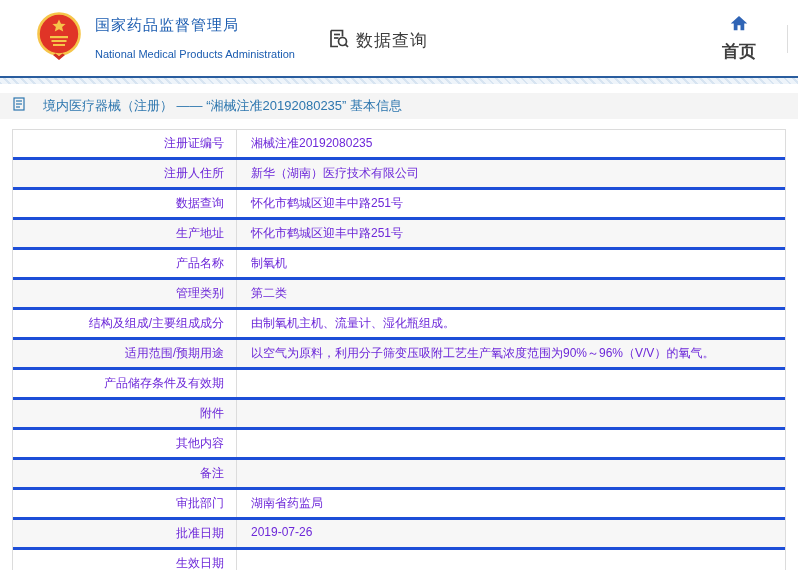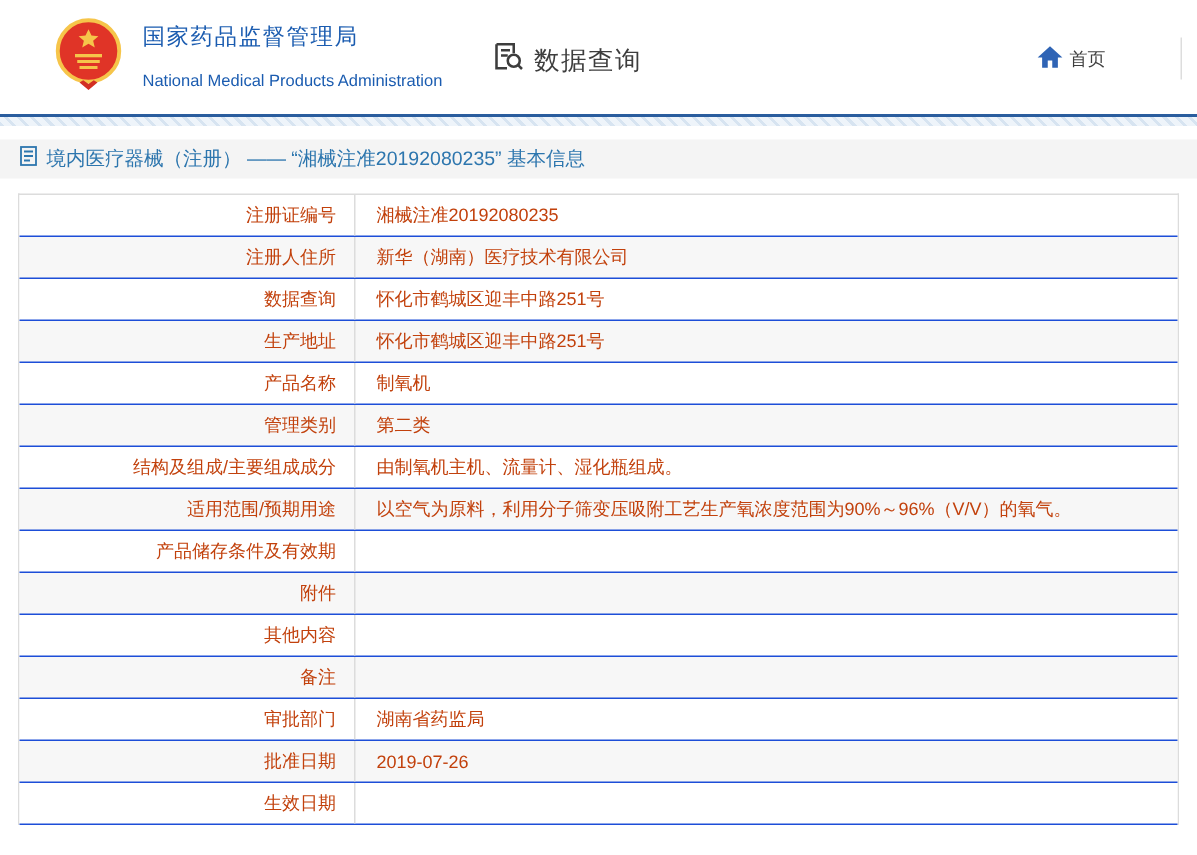--- a/index.html
+++ b/index.html
@@ -11,39 +11,39 @@
     padding:0 10px 0 36px; }
   .logo-block { display:flex; align-items:center; gap:13px; cursor:pointer; }
   .agency-cn { font-size:15px; font-weight:normal; color:var(--brand-blue,#1b5cb0);
     letter-spacing:1px; line-height:1.15; }
   .agency-en { font-size:11px; color:var(--brand-blue,#1b5cb0); margin-top:14px; }
   .query-block { display:flex; align-items:center; gap:6px; margin-left:32px;
     margin-top:4px; cursor:pointer; }
   .query-label { font-size:17px; color:#3d3d3d; letter-spacing:1px; }
   .header-spacer { flex:1; }
   .top-nav { display:flex; align-items:center; margin-top:2px; }
-  .nav-item { width:96px; display:flex; flex-direction:row; align-items:center;
-    gap:4px; font-size:12px; color:#3f3f3f; cursor:pointer; }
+  .nav-item { width:96px; display:flex; flex-direction:column; align-items:center;
+    gap:4px; font-size:17px; color:#3f3f3f; cursor:pointer;font-weight:bold; }
   .nav-divider { width:1px; height:28px; background:#ddd; }
 
   
   .header-line { height:2px; background:var(--line-blue,#2a5d9e); }
   .header-band { height:6px;
     background:repeating-linear-gradient(45deg,#d7e4f1 0 2px,#eef4fa 2px 6px); }
 
   
   .title-bar { margin-top:9px; height:26px; background:#f4f4f4; display:flex;
-    align-items:center; gap:6px; padding-left:13px; }
+    align-items:center; gap:18px; padding-left:13px; }
   .page-title { font-size:13px; color:var(--title-blue,#2d76ae); }
 
   
   .info-table { margin:10px 12px 0 12px; border:1px solid #dcdcdc;
     border-bottom:none; }
-  .row { display:flex; align-items:center; border-bottom:1px solid #1d4ed8;
-    font-size:12px; color:#c2410c; background:#fff; }
+  .row { display:flex; align-items:flex-start; border-bottom:3px solid #1d4ed8;
+    font-size:12px; color:#6d28d9; background:#fff; }
   .row:nth-child(even) { background:#f7f7f7; }
   .cell-label { width:224px; border-right:1px solid #dcdcdc; display:flex;
     align-items:center; justify-content:flex-end; gap:3px; padding:5px 12px 5px 4px;
     min-height:22px; }
   .cell-value { flex:1; display:flex; align-items:center; padding:5px 8px 5px 14px; }
 </style>
 </head>
 <body>
 
 <div class="header">

